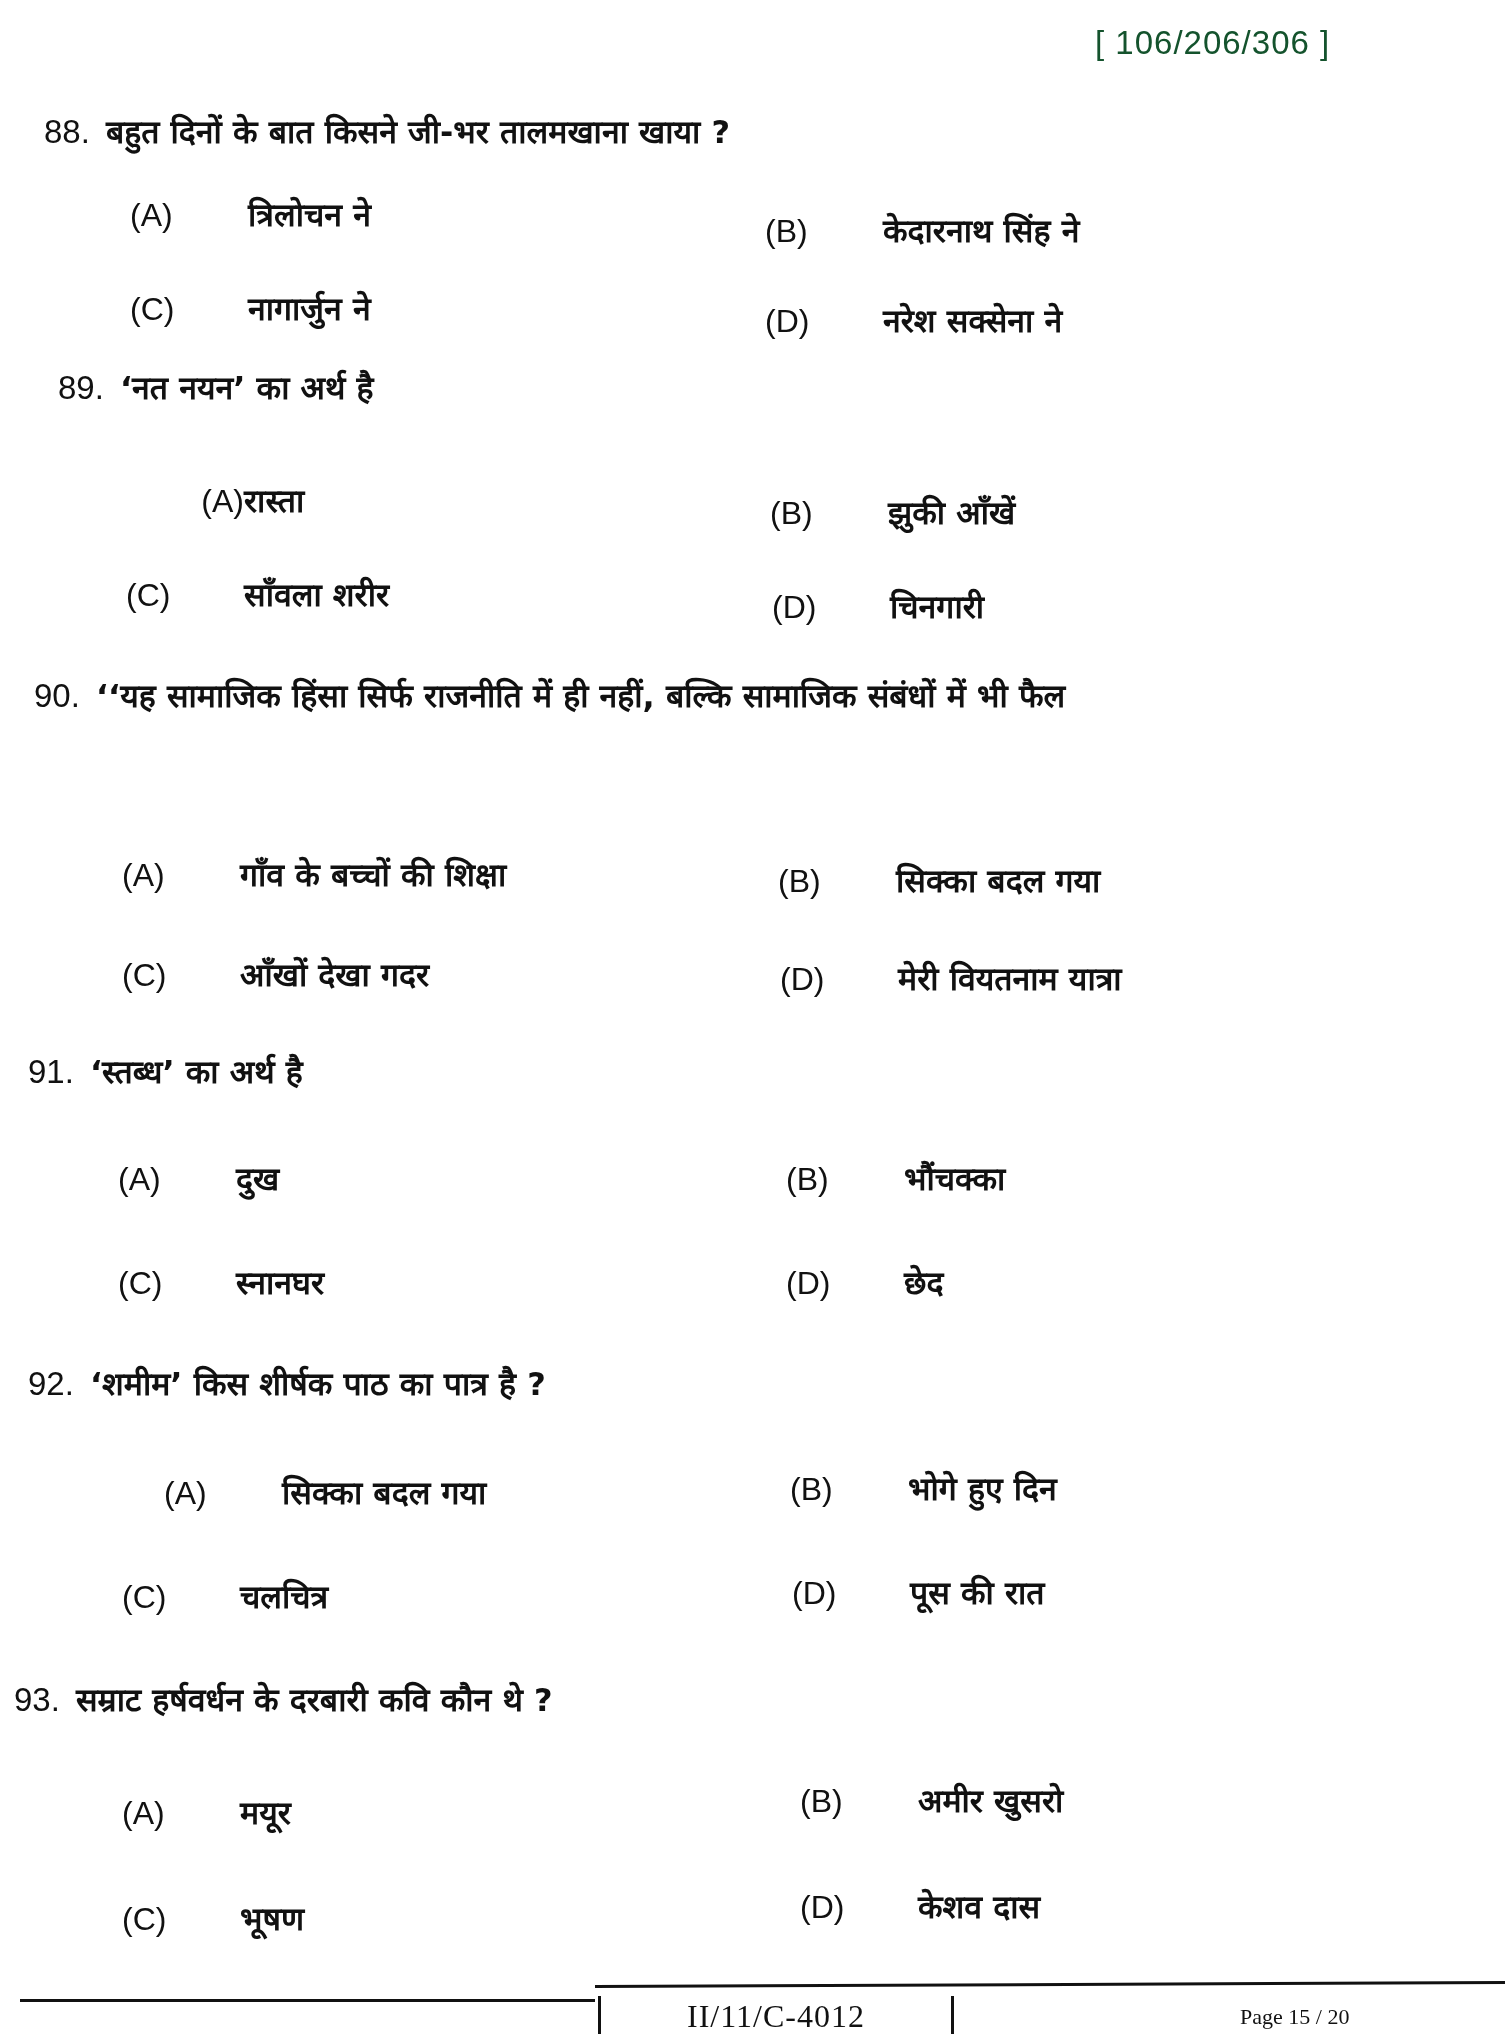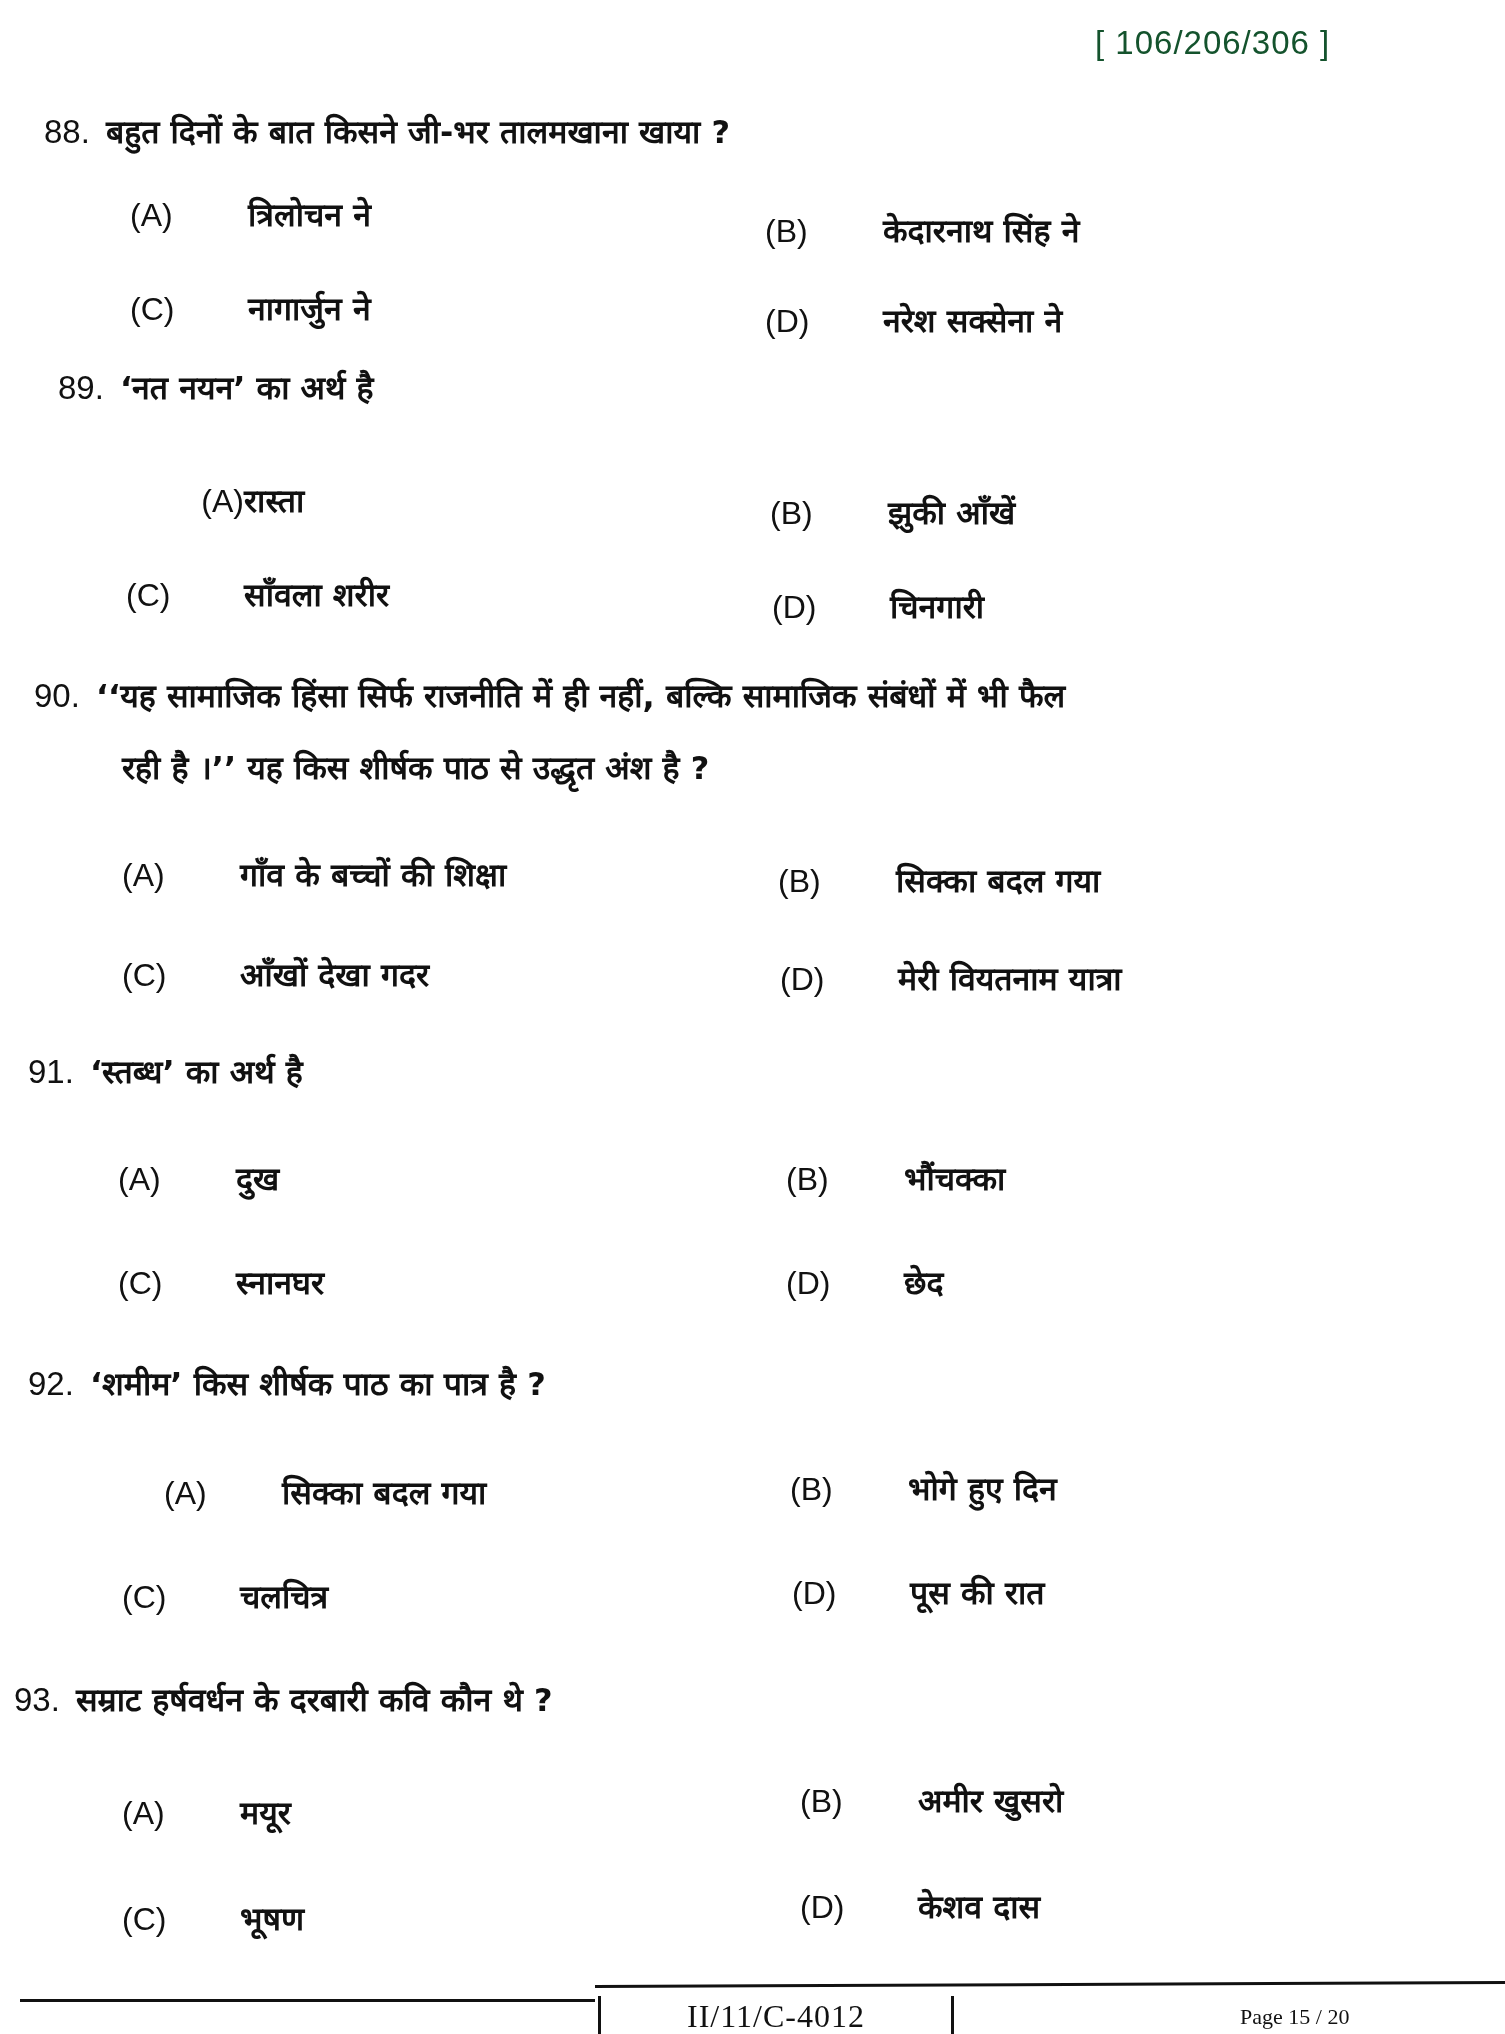--- a/index.html
+++ b/index.html
@@ -138,21 +138,20 @@
     <span class="opt-label">(C)</span><span class="opt-text">साँवला शरीर</span>
   </div>
   <div class="opt" style="top:584px;left:772px;">
     <span class="opt-label">(D)</span><span class="opt-text">चिनगारी</span>
   </div>
 </div>
 
 <div class="q">
   <div class="q-stem" style="top:660px;left:34px;">
     <span class="q-num">90.</span><span class="q-text">‘‘यह सामाजिक हिंसा सिर्फ राजनीति में ही नहीं, बल्कि सामाजिक संबंधों में भी फैल</span>
-    <span class="q-text-cont">रही है ।’’ यह किस शीर्षक पाठ से उद्धृत अंश है ?</span>
   </div>
   <div class="opt" style="top:852px;left:122px;">
     <span class="opt-label">(A)</span><span class="opt-text">गाँव के बच्चों की शिक्षा</span>
   </div>
   <div class="opt" style="top:858px;left:778px;">
     <span class="opt-label">(B)</span><span class="opt-text">सिक्का बदल गया</span>
   </div>
   <div class="opt" style="top:952px;left:122px;">
     <span class="opt-label">(C)</span><span class="opt-text">आँखों देखा गदर</span>
   </div>

